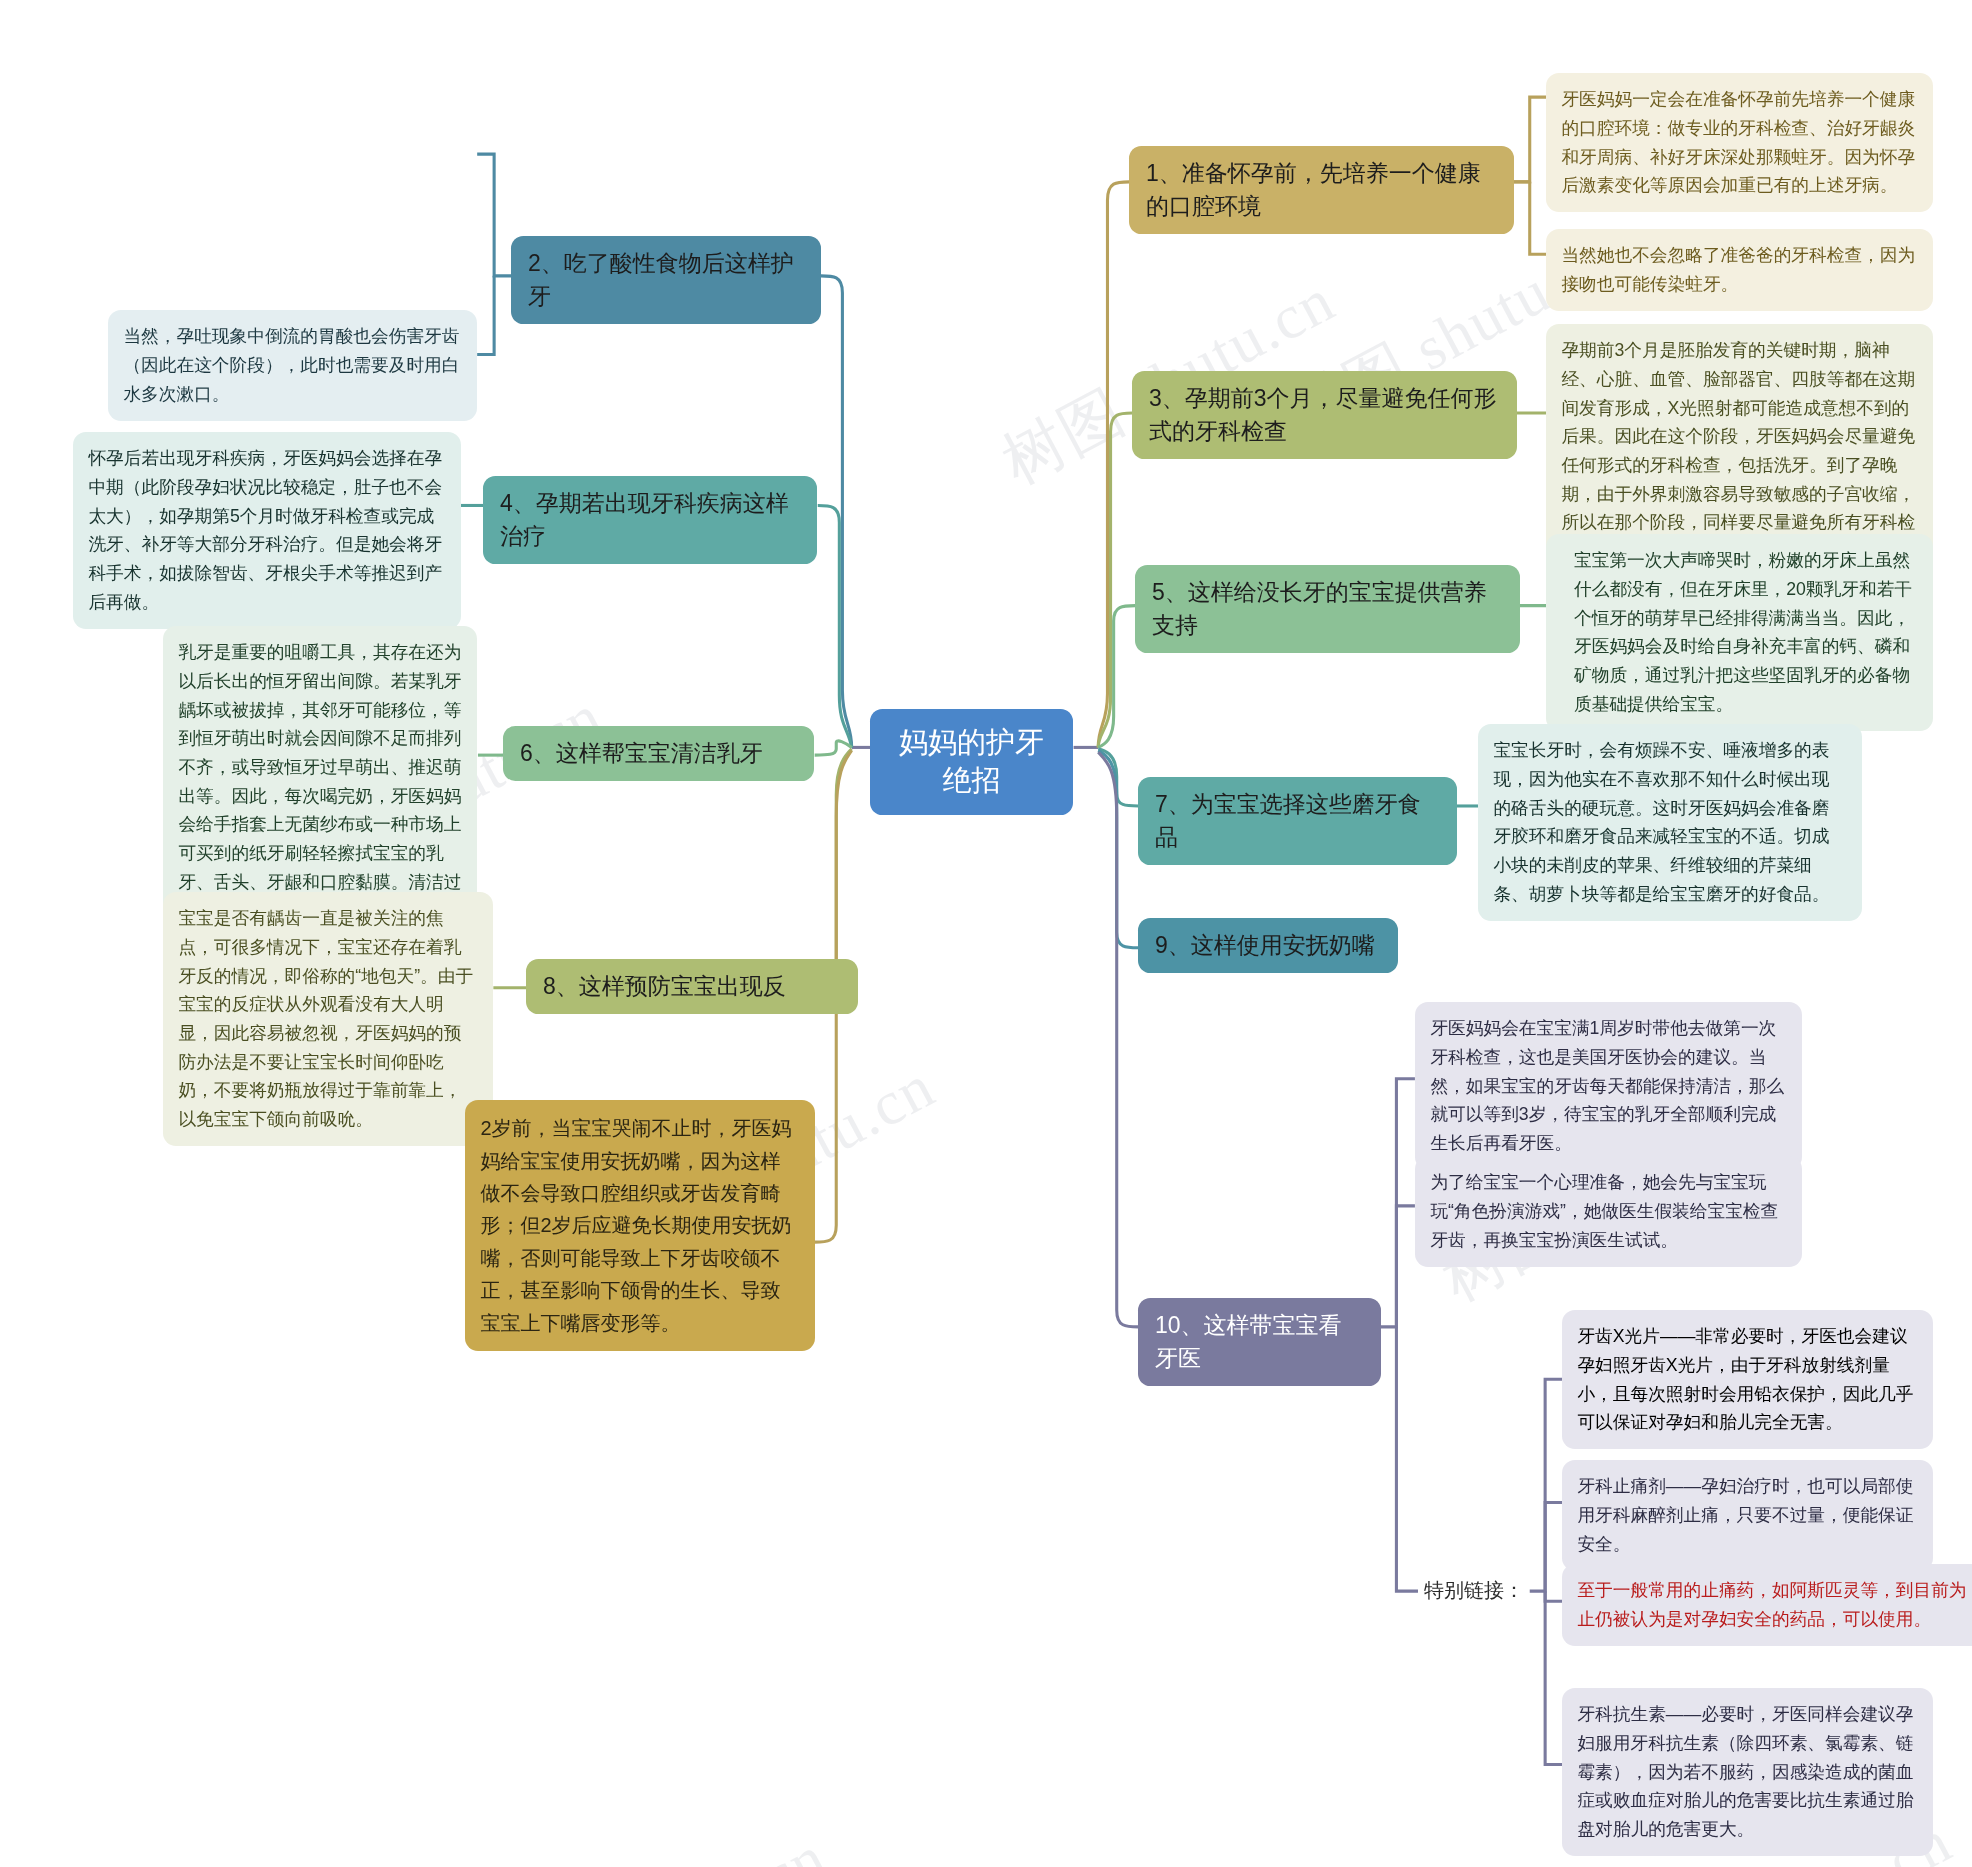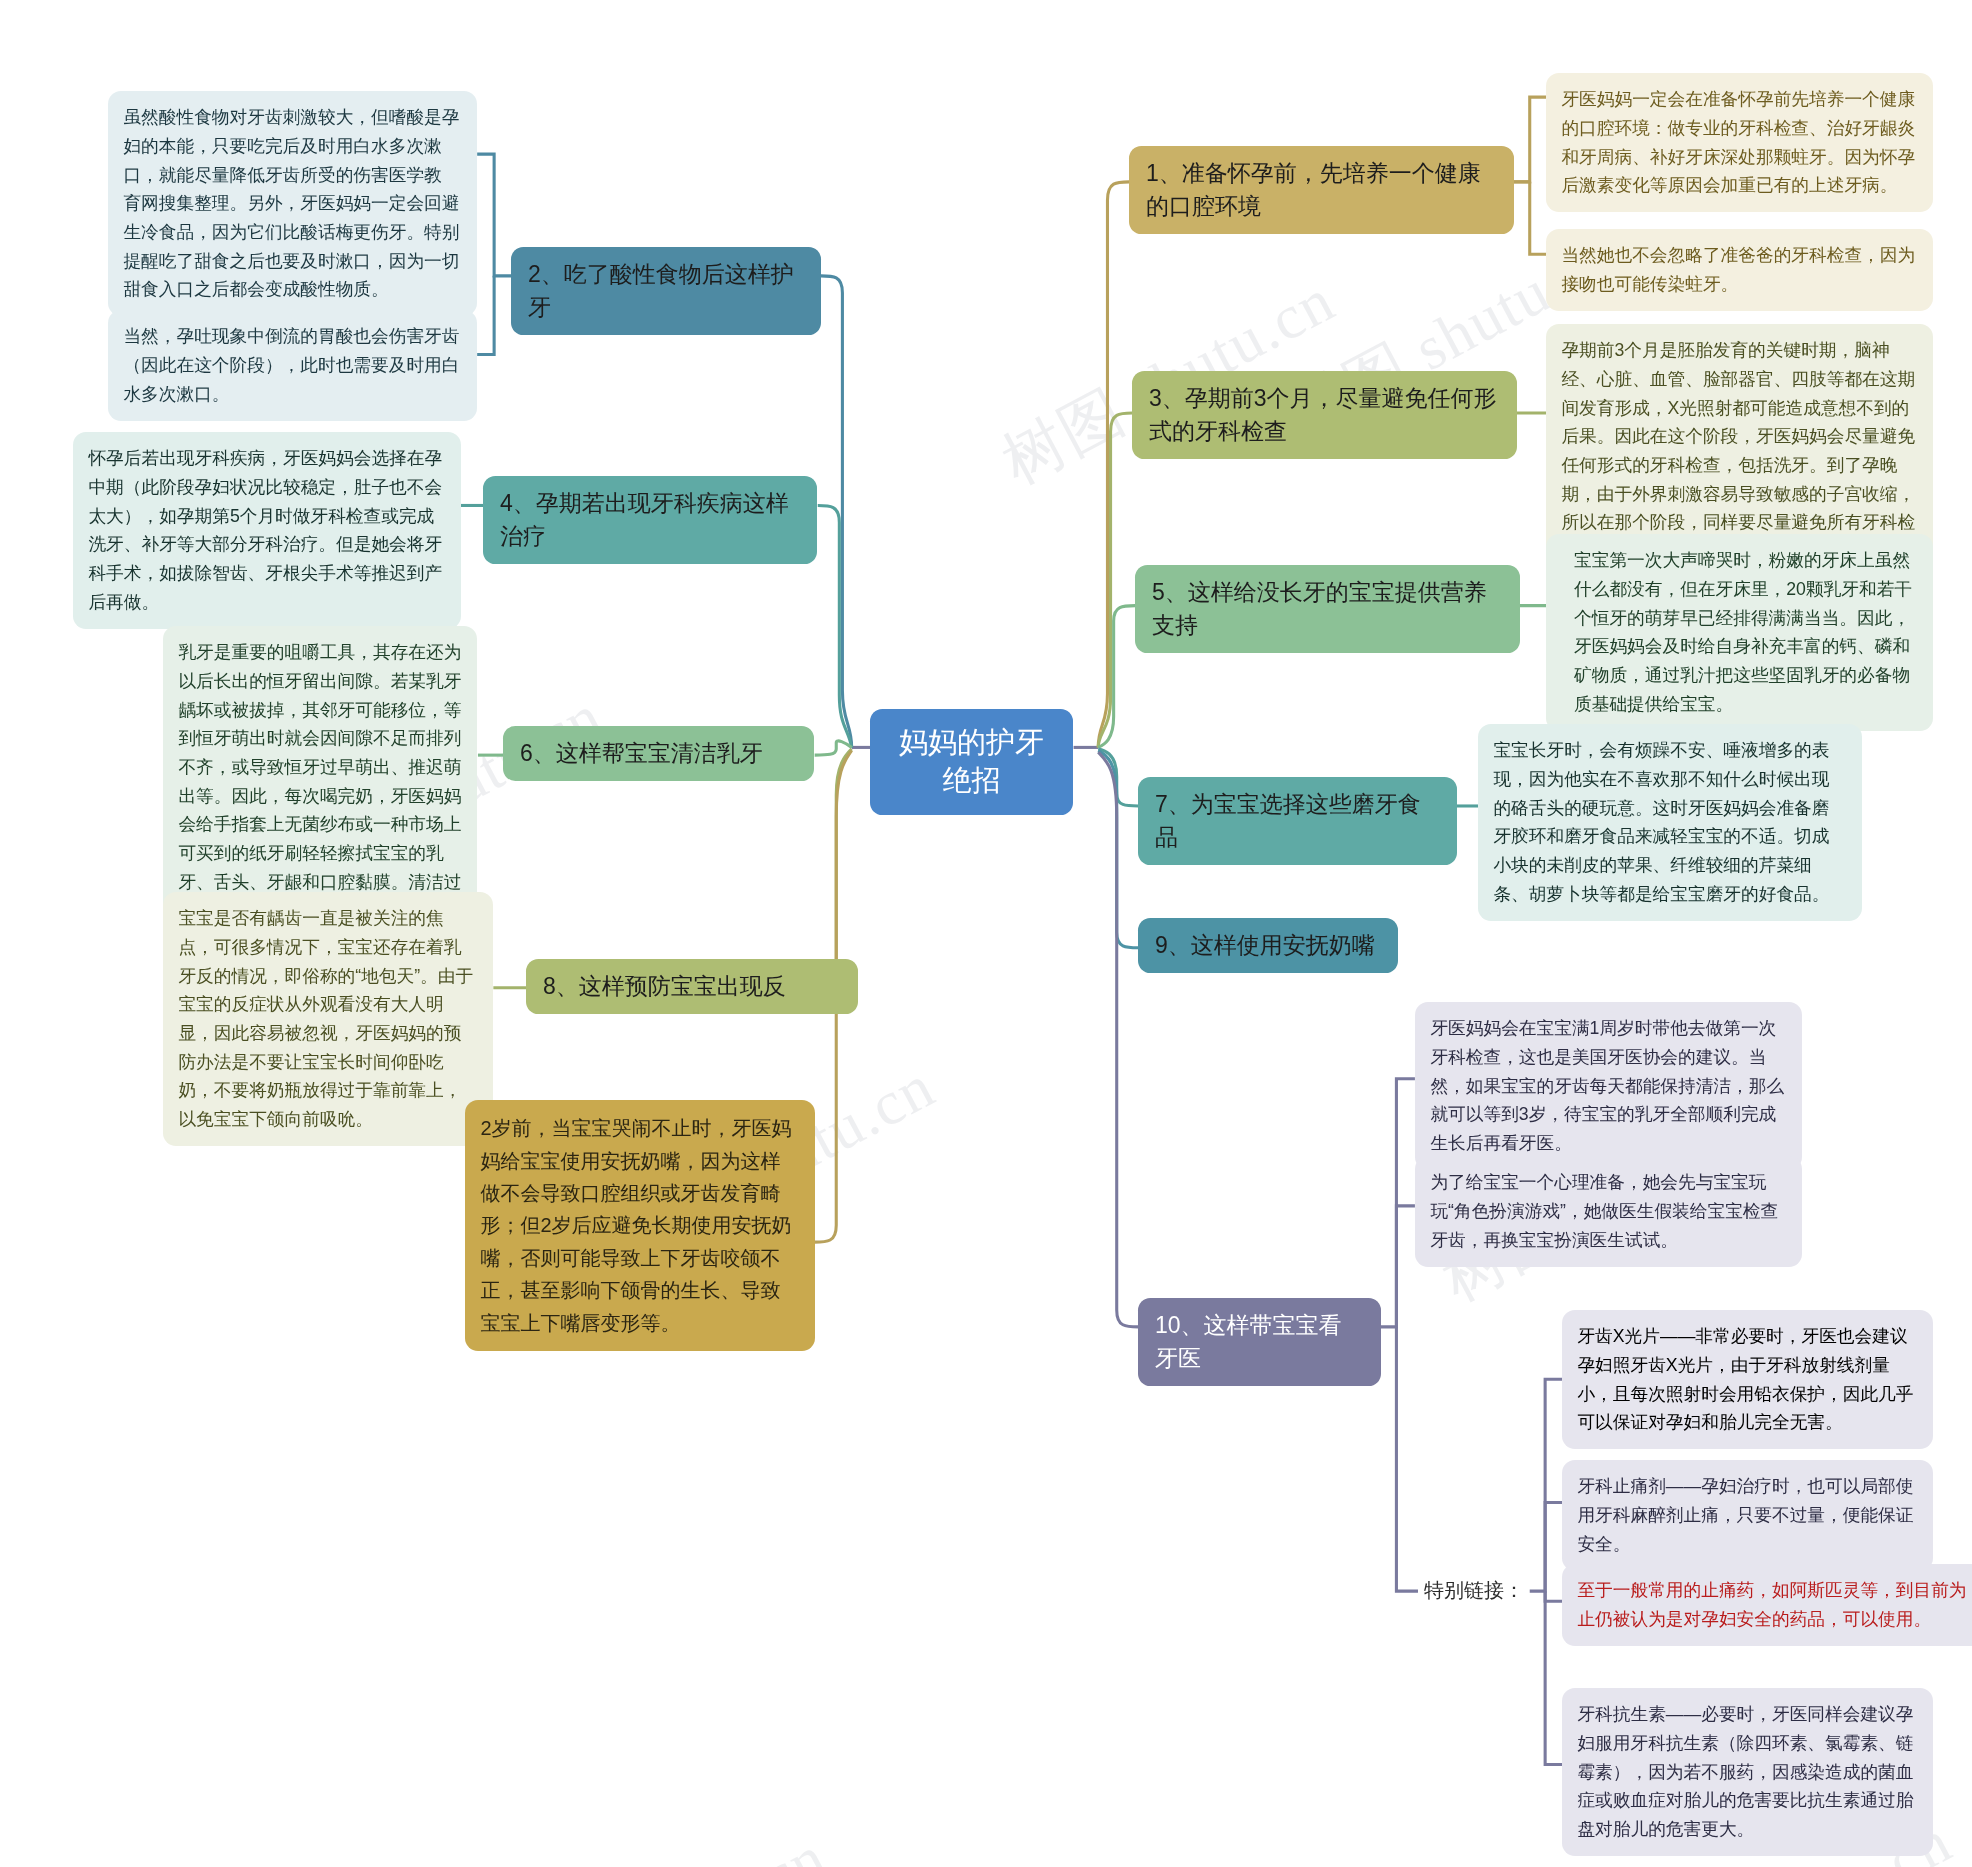--- a/index.html
+++ b/index.html
@@ -166,26 +166,25 @@
   <div class="node leaf" style="left:1415px; top:1002px; width:387px; background:#e6e5ee; color:#2d2d44;">牙医妈妈会在宝宝满1周岁时带他去做第一次牙科检查，这也是美国牙医协会的建议。当然，如果宝宝的牙齿每天都能保持清洁，那么就可以等到3岁，待宝宝的乳牙全部顺利完成生长后再看牙医。</div>
   <div class="node leaf" style="left:1415px; top:1156px; width:387px; background:#e6e5ee; color:#2d2d44;">为了给宝宝一个心理准备，她会先与宝宝玩玩“角色扮演游戏”，她做医生假装给宝宝检查牙齿，再换宝宝扮演医生试试。</div>
 
   <div class="plain" style="left:1424px; top:1577px;">特别链接：</div>
 
   <div class="node leaf" style="left:1562px; top:1310px; width:371px; background:#e6e5ee; color:#000000;">牙齿X光片——非常必要时，牙医也会建议孕妇照牙齿X光片，由于牙科放射线剂量小，且每次照射时会用铅衣保护，因此几乎可以保证对孕妇和胎儿完全无害。</div>
   <div class="node leaf" style="left:1562px; top:1460px; width:371px; background:#e6e5ee; color:#2d2d44;">牙科止痛剂——孕妇治疗时，也可以局部使用牙科麻醉剂止痛，只要不过量，便能保证安全。</div>
   <div class="node leaf" style="left:1562px; top:1564px; width:436px; background:#e6e5ee; color:#b91c1c;">至于一般常用的止痛药，如阿斯匹灵等，到目前为止仍被认为是对孕妇安全的药品，可以使用。</div>
   <div class="node leaf" style="left:1562px; top:1688px; width:371px; background:#e6e5ee; color:#2d2d44;">牙科抗生素——必要时，牙医同样会建议孕妇服用牙科抗生素（除四环素、氯霉素、链霉素），因为若不服药，因感染造成的菌血症或败血症对胎儿的危害要比抗生素通过胎盘对胎儿的危害更大。</div>
 
-  <div class="node branch" style="left:511px; top:247px; width:310px; background:#4e8aa3;">2、吃了酸性食物后这样护牙</div>
+  <div class="node branch" style="left:511px; top:236px; width:310px; background:#4e8aa3;">2、吃了酸性食物后这样护牙</div>
   <div class="node branch" style="left:483px; top:476px; width:334px; background:#5faaa5;">4、孕期若出现牙科疾病这样治疗</div>
   <div class="node branch" style="left:503px; top:726px; width:311px; background:#8cc196;">6、这样帮宝宝清洁乳牙</div>
   <div class="node branch" style="left:526px; top:959px; width:332px; background:#aebd73;">8、这样预防宝宝出现反</div>
 
-  <div class="node leaf" style="left:108px; top:91px; width:369px; background:#e4eef1; color:#1c3740;">虽然酸性食物对牙齿刺激较大，但嗜酸是孕妇的本能，只要吃完后及时用白水多次漱口，就能尽量降低牙齿所受的伤害医学教 育网搜集整理。另外，牙医妈妈一定会回避生冷食品，因为它们比酸话梅更伤牙。特别提醒吃了甜食之后也要及时漱口，因为一切甜食入口之后都会变成酸性物质。</div>
   <div class="node leaf" style="left:108px; top:310px; width:369px; background:#e4eef1; color:#1c3740;">当然，孕吐现象中倒流的胃酸也会伤害牙齿（因此在这个阶段），此时也需要及时用白水多次漱口。</div>
   <div class="node leaf" style="left:73px; top:432px; width:388px; background:#e1efec; color:#17322e;">怀孕后若出现牙科疾病，牙医妈妈会选择在孕中期（此阶段孕妇状况比较稳定，肚子也不会太大），如孕期第5个月时做牙科检查或完成洗牙、补牙等大部分牙科治疗。但是她会将牙科手术，如拔除智齿、牙根尖手术等推迟到产后再做。</div>
   <div class="node leaf" style="left:163px; top:626px; width:314px; background:#e6f0e8; color:#20402a;">乳牙是重要的咀嚼工具，其存在还为以后长出的恒牙留出间隙。若某乳牙龋坏或被拔掉，其邻牙可能移位，等到恒牙萌出时就会因间隙不足而排列不齐，或导致恒牙过早萌出、推迟萌出等。因此，每次喝完奶，牙医妈妈会给手指套上无菌纱布或一种市场上可买到的纸牙刷轻轻擦拭宝宝的乳牙、舌头、牙龈和口腔黏膜。清洁过程中使用淡盐水，决不要给宝宝使用成人含氟牙膏。</div>
   <div class="node leaf" style="left:163px; top:892px; width:330px; background:#eef0e2; color:#4a4f22;">宝宝是否有龋齿一直是被关注的焦点，可很多情况下，宝宝还存在着乳牙反的情况，即俗称的“地包天”。由于宝宝的反症状从外观看没有大人明显，因此容易被忽视，牙医妈妈的预防办法是不要让宝宝长时间仰卧吃奶，不要将奶瓶放得过于靠前靠上，以免宝宝下颌向前吸吮。</div>
 
   <div class="node leaf" style="left:465px; top:1100px; width:350px; background:#c9a94e; color:#2b2512; font-size:20px;">2岁前，当宝宝哭闹不止时，牙医妈妈给宝宝使用安抚奶嘴，因为这样做不会导致口腔组织或牙齿发育畸形；但2岁后应避免长期使用安抚奶嘴，否则可能导致上下牙齿咬颌不正，甚至影响下颌骨的生长、导致宝宝上下嘴唇变形等。</div>
 
 </div>
 
 

